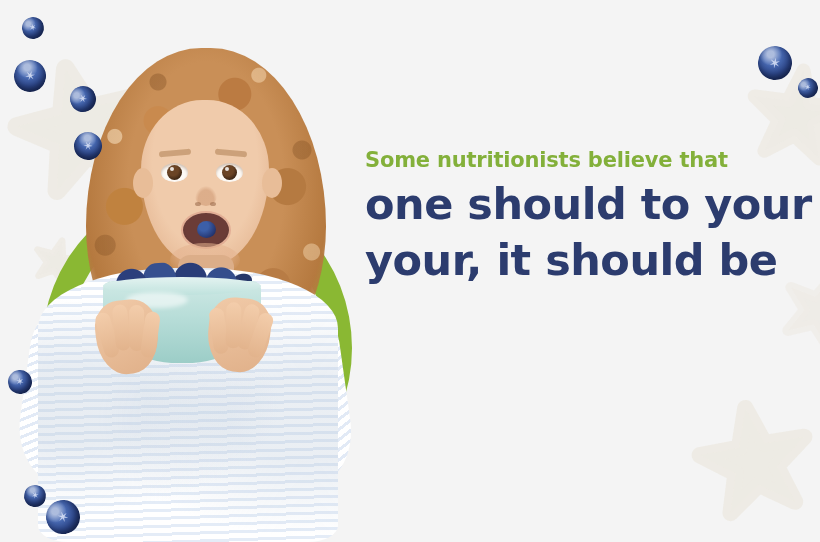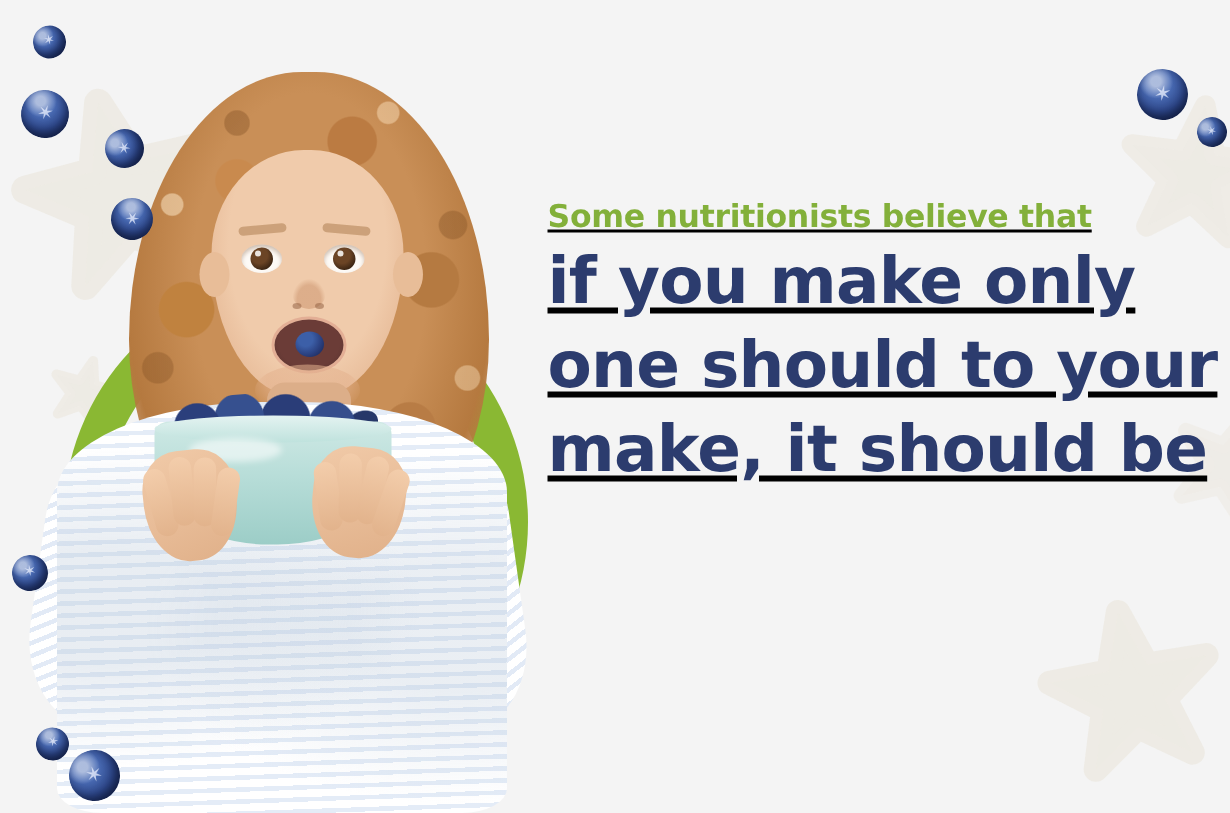--- a/index.html
+++ b/index.html
@@ -261,23 +261,22 @@
     position:absolute;
     left:50%;top:50%;
     transform:translate(-50%,-50%);
     color:rgba(235,240,255,.75);
     line-height:1;
   }
 
   
   .copy{
     position:absolute;
-    left:365px;top:132px;
+    left:365px;top:148px;
     width:452px;
-    text-decoration:underline;
   }
   .kicker{
     font-family:"DejaVu Sans","Liberation Sans",sans-serif;
     font-weight:bold;
     font-size:21px;
     letter-spacing:-.2px;
     color:#83b03a;
     margin:0 0 4px 0;
     white-space:nowrap;
   }
@@ -405,19 +404,18 @@
         <span class="crown" style="font-size: 14px;">✶</span>
       </div>
       <div class="bb" style="left: 798px; top: 78px; width: 20px; height: 20px; transform: rotate(-16deg);">
         <span class="crown" style="font-size: 8px;">✶</span>
       </div>
     </div>
 
   <div class="copy">
     <p class="kicker">Some nutritionists believe that</p>
     <div class="headline" id="headline">
-        <span class="ln">if you make only</span>
         <span class="ln">one should to your</span>
-        <span class="ln">make, it should be</span>
+        <span class="ln">your, it should be</span>
       </div>
   </div>
 
 </div>
 
 </body></html>

